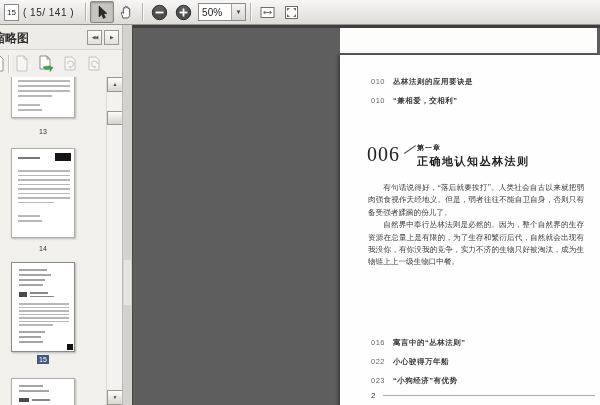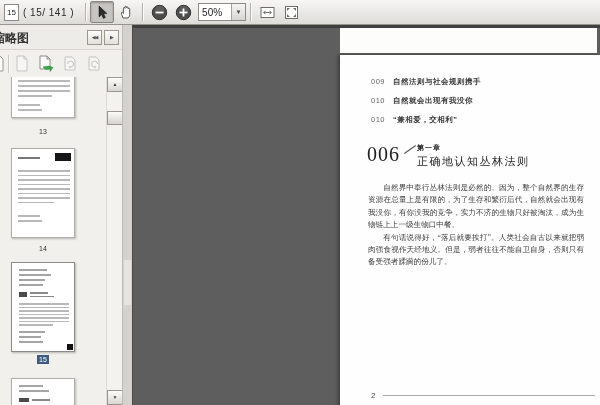--- a/index.html
+++ b/index.html
@@ -82,21 +82,21 @@
   .toc-num { width:22px; font-size:7.5px; color:#666; letter-spacing:.5px; }
   .toc-title { font-size:7.5px; font-weight:bold; color:#3a3a3a; letter-spacing:.5px; white-space:nowrap; }
 
   .chapter { position:absolute; left:27px; top:88px; display:flex; align-items:flex-start; }
   .ch-num { font-family:"Liberation Serif", serif; font-size:20px; color:#222; letter-spacing:1px; line-height:22px; }
   .ch-slash { width:14px; height:18px; margin:4px 2px 0 1px; position:relative; }
   .ch-slash::after { content:""; position:absolute; left:2px; top:2px; width:14px; height:1px;
                      background:#555; transform:rotate(-35deg); }
   .ch-text { padding-top:0; }
   .ch-label { font-size:7px; font-weight:bold; color:#222; letter-spacing:1px; }
-  .ch-title { font-size:11px; font-weight:normal; color:#1f1f1f; letter-spacing:1.5px; margin-top:1px; white-space:nowrap; }
+  .ch-title { font-size:11px; font-weight:bold; color:#1f1f1f; letter-spacing:1.5px; margin-top:1px; white-space:nowrap; }
 
   .bodytext { position:absolute; left:28px; top:127px; width:216px;
               font-family:"Liberation Serif", serif; font-size:7.6px; line-height:12.4px;
               color:#3c3c3c; text-align:justify; }
   .bodytext p { text-indent:2em; margin:0; }
 
   .pfooter { position:absolute; left:31px; top:336px; width:224px; display:flex; align-items:center; }
   .pfooter-num { font-size:8px; color:#444; }
   .pfooter-line { flex:1; height:1px; background:#a9a9a9; margin-left:8px; }
 
@@ -297,47 +297,57 @@
     <div class="grip"></div>
   </div>
 
   <div class="docarea">
     <div class="page-sliver"></div>
 
     <div class="page">
 
       <div class="toc-list toc-top">
         <div class="toc-row">
-          <span class="toc-num">009</span>
-          <span class="toc-title">自然法则与社会规则携手</span>
-        </div>
-        <div class="toc-row">
           <span class="toc-num">010</span>
-          <span class="toc-title">自然就会出现有我没你</span>
+          <span class="toc-title">丛林法则的应用要诀是</span>
         </div>
         <div class="toc-row">
           <span class="toc-num">010</span>
           <span class="toc-title">“兼相爱，交相利”</span>
         </div>
       </div>
 
       <div class="chapter">
         <span class="ch-num">006</span>
         <span class="ch-slash"></span>
         <span class="ch-text">
           <div class="ch-label">第一章</div>
           <div class="ch-title">正确地认知丛林法则</div>
         </span>
       </div>
 
       <div class="bodytext">
+        <p>有句话说得好，“落后就要挨打”。人类社会自古以来就把弱肉强食视作天经地义。但是，弱者往往不能自卫自身，否则只有备受强者蹂躏的份儿了。</p>
         <p>自然界中奉行丛林法则是必然的。因为，整个自然界的生存资源在总量上是有限的，为了生存和繁衍后代，自然就会出现有我没你，有你没我的竞争，实力不济的生物只好被淘汰，成为生物链上上一级生物口中餐。</p>
-        <p>有句话说得好，“落后就要挨打”。人类社会自古以来就把弱肉强食视作天经地义。但是，弱者往往不能自卫自身，否则只有备受强者蹂躏的份儿了。</p>
-      </div>
-
+      </div>
+
+      <div class="toc-list toc-bottom">
+        <div class="toc-row">
+          <span class="toc-num">016</span>
+          <span class="toc-title">寓言中的“丛林法则”</span>
+        </div>
+        <div class="toc-row">
+          <span class="toc-num">022</span>
+          <span class="toc-title">小心驶得万年船</span>
+        </div>
+        <div class="toc-row">
+          <span class="toc-num">023</span>
+          <span class="toc-title">“小狗经济”有优势</span>
+        </div>
+      </div>
 
       <div class="pfooter">
         <span class="pfooter-num">2</span>
         <span class="pfooter-line"></span>
       </div>
 
     </div>
   </div>
 
 </div>

